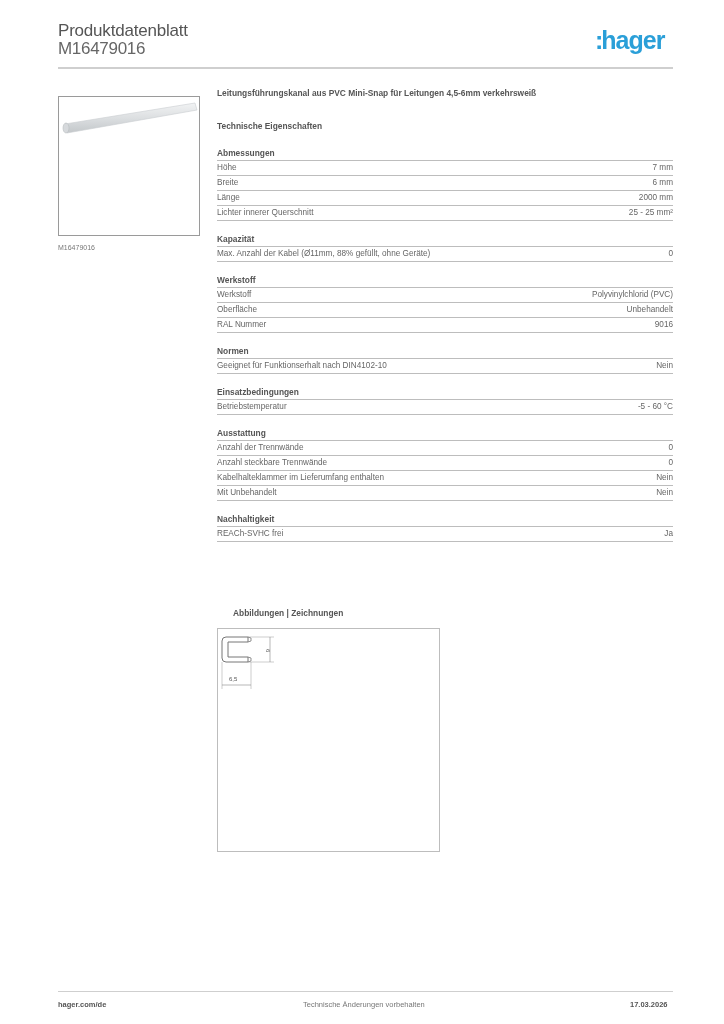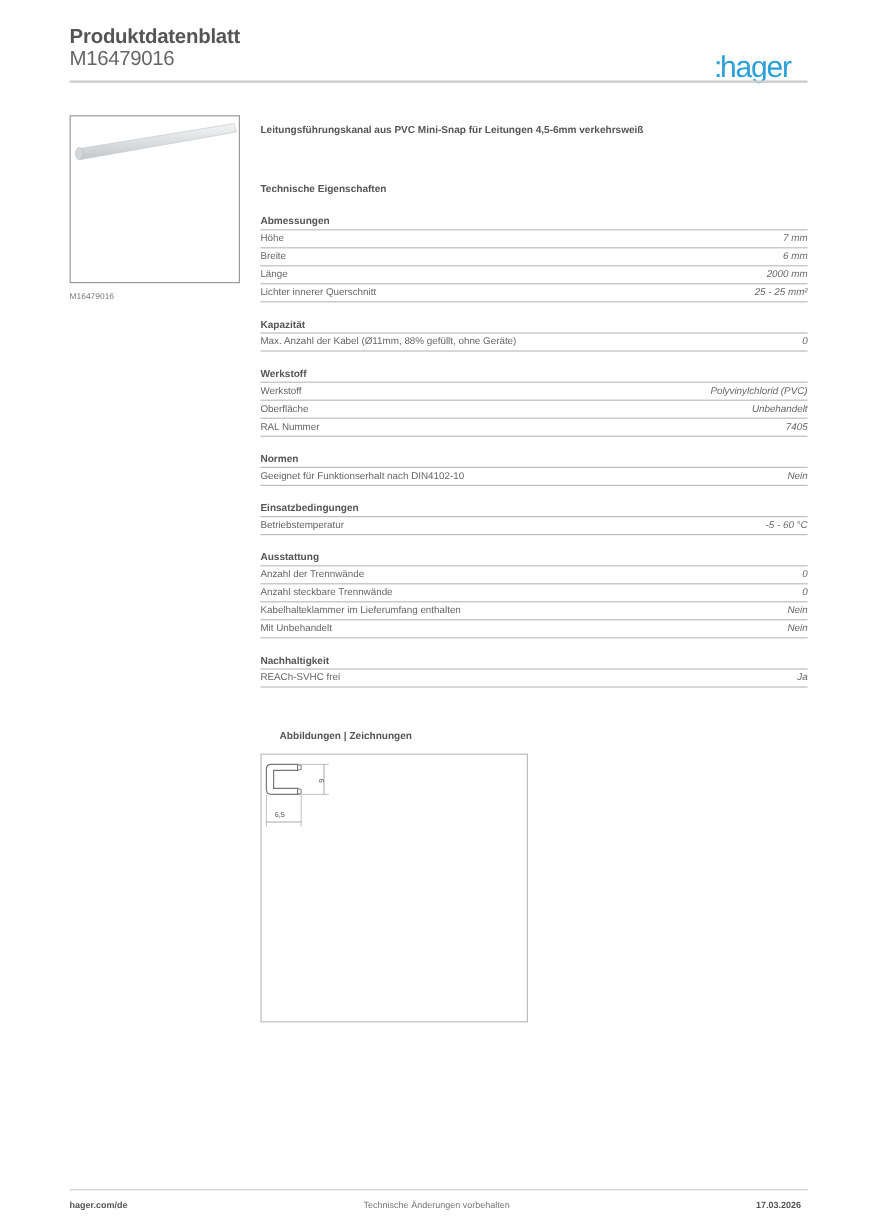--- a/index.html
+++ b/index.html
@@ -1,36 +1,36 @@
 <!DOCTYPE html>
 <html><head>
   <meta charset="utf-8">
   <style>
     html, body { margin: 0; padding: 0; background: #ffffff; }
     body { width: 724px; height: 1024px; position: relative; font-family: "Liberation Sans", sans-serif; color: #555; overflow: hidden; }
 
-    .hdr-title { position: absolute; left: 58px; top: 21px; font-size: 17px; font-weight: bold; color: #555; letter-spacing: -0.2px; }
+    .hdr-title { position: absolute; left: 58px; top: 21px; font-size: 17px; font-weight: normal; color: #555; letter-spacing: -0.2px; }
     .hdr-sub { position: absolute; left: 58px; top: 39px; font-size: 17px; color: #666; letter-spacing: -0.3px; }
-    .logo { position: absolute; left: 595px; top: 26px; font-size: 25px; font-weight: normal; color: #2a9fd8; letter-spacing: -1px; margin-top: 16px; }
+    .logo { position: absolute; left: 595px; top: 26px; font-size: 25px; font-weight: bold; color: #2a9fd8; letter-spacing: -1px; }
     .logo .colon { letter-spacing: -2px; }
     .hdr-rule { position: absolute; left: 58px; top: 67px; width: 615px; height: 2px; background: #cfcfcf; }
 
     .thumb { position: absolute; left: 58px; top: 96px; width: 142px; height: 140px; border: 1px solid #9a9a9a; box-sizing: border-box; background: #fff; }
     .thumb svg { position: absolute; left: 0; top: 0; }
     .thumb-caption { position: absolute; left: 58px; top: 244px; font-size: 7px; color: #777; }
 
-    .content { position: absolute; left: 217px; top: 102px; width: 456px; }
+    .content { position: absolute; left: 217px; top: 87px; width: 456px; }
     .prod-desc { font-size: 8.4px; font-weight: bold; color: #555; height: 14px; line-height: 12px; }
-    .tech-head { font-size: 8.4px; font-weight: bold; color: #555; margin-top: 36px; height: 14px; }
+    .tech-head { font-size: 8.4px; font-weight: bold; color: #555; margin-top: 20px; height: 14px; }
 
     .section { margin-top: 12px; }
     .section:first-of-type { margin-top: 10px; }
     .sec-title { font-size: 8.4px; font-weight: bold; color: #555; height: 12px; line-height: 12px; border-bottom: 1px solid #bdbdbd; padding-bottom: 1px; }
     .row { display: flex; justify-content: space-between; font-size: 8.2px; color: #666; height: 14px; line-height: 13px; border-bottom: 1px solid #bdbdbd; }
-    .row .val { text-align: right; font-style: italic; }
+    .row .val { text-align: right; }
 
     .figs-title { position: absolute; left: 217px; top: 608px; font-size: 8.4px; font-weight: bold; color: #555; margin-left: 16px; }
     .figbox { position: absolute; left: 217px; top: 628px; width: 223px; height: 224px; border: 1px solid #bdbdbd; box-sizing: border-box; background: #fff; }
     .figbox svg { position: absolute; left: 0; top: 0; }
 
     .ftr-rule { position: absolute; left: 58px; top: 991px; width: 615px; height: 1px; background: #cfcfcf; }
     .ftr-left { position: absolute; left: 58px; top: 1000px; font-size: 7.5px; font-weight: bold; color: #555; text-align: center; }
     .ftr-mid { position: absolute; left: 303px; top: 1000px; font-size: 7.5px; color: #777; }
     .ftr-right { position: absolute; left: 630px; top: 1000px; font-size: 7.5px; font-weight: bold; color: #555; }
   </style>
@@ -96,21 +96,21 @@
     <div class="row">
         <span>Werkstoff</span>
         <span class="val">Polyvinylchlorid (PVC)</span>
       </div>
     <div class="row">
         <span>Oberfläche</span>
         <span class="val">Unbehandelt</span>
       </div>
     <div class="row">
         <span>RAL Nummer</span>
-        <span class="val">7405</span>
+        <span class="val">9016</span>
       </div>
   </div>
 
   <div class="section">
     <div class="sec-title">Normen</div>
     <div class="row">
         <span>Geeignet für Funktionserhalt nach DIN4102-10</span>
         <span class="val">Nein</span>
       </div>
   </div>

